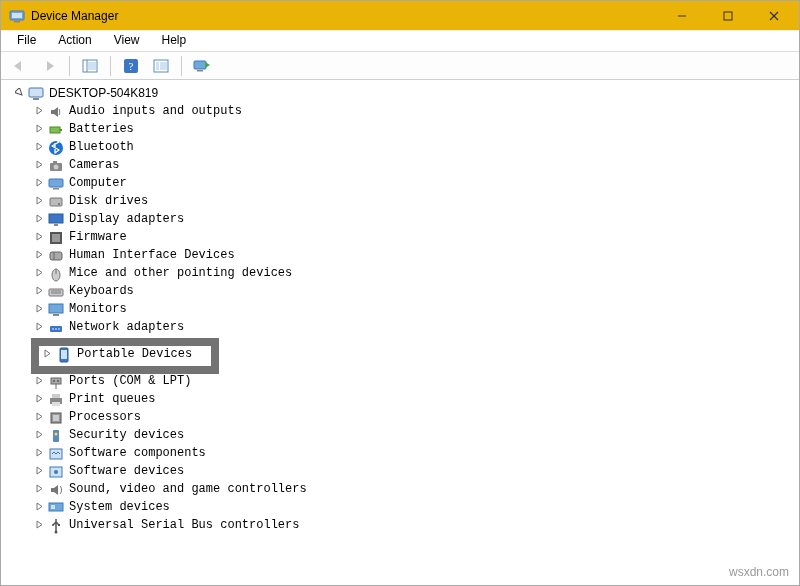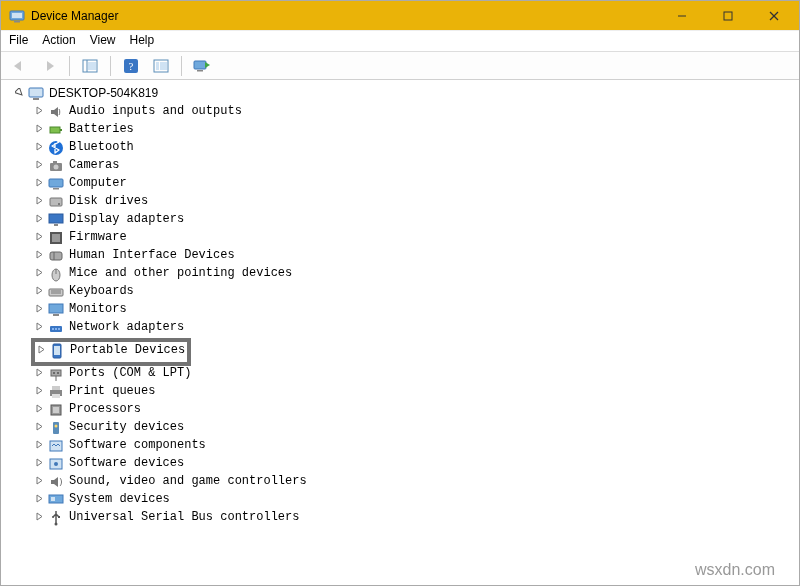--- a/index.html
+++ b/index.html
@@ -34,21 +34,21 @@
     display:flex; align-items:center; justify-content:center;
     font-size: 14px; color:#333;
     cursor: default;
   }
   .menubar {
     display:flex; gap: 14px;
     padding: 2px 8px 4px 8px;
     font-size: 12px;
     border-bottom: 1px solid #ddd;
   }
-  .menubar .menu-item { cursor: default; }
+  .menubar .menu-item { cursor: default; margin-left: 8px; }
   .toolbar {
     display:flex; align-items:center;
     height: 28px;
     padding: 2px 6px;
     gap: 6px;
     border-bottom: 1px solid #d0d0d0;
     background: #fdfdfd;
   }
   .tool-btn {
     width: 24px; height: 22px;
@@ -79,31 +79,31 @@
     color:#666; font-size:10px;
     user-select:none;
   }
   .node .dev-icon {
     width:16px; height:16px;
     display:inline-flex; align-items:center; justify-content:center;
     font-size: 12px;
   }
   .node .label { padding: 0 2px; }
   .highlight-box {
-    border: 4px solid #737373;
+    border: 8px solid #737373;
     position: relative;
     padding:1px 2px 1px 0;
     margin-left: 18px;
-    width: 160px;
+    width: 188px;
   }
   .highlight-box .node.child { margin-left: 2px; }
   .watermark {
     position:absolute;
-    right:24px; bottom:6px;
-    font-size:16px; color:#999;
+    right:10px; bottom:6px;
+    font-size:12px; color:#999;
   }
   
   .ic { width:16px; height:16px; }
 </style>
 </head>
 <body>
 
 <div class="titlebar">
   <span class="app-icon">
     <svg class="ic" viewBox="0 0 16 16">

